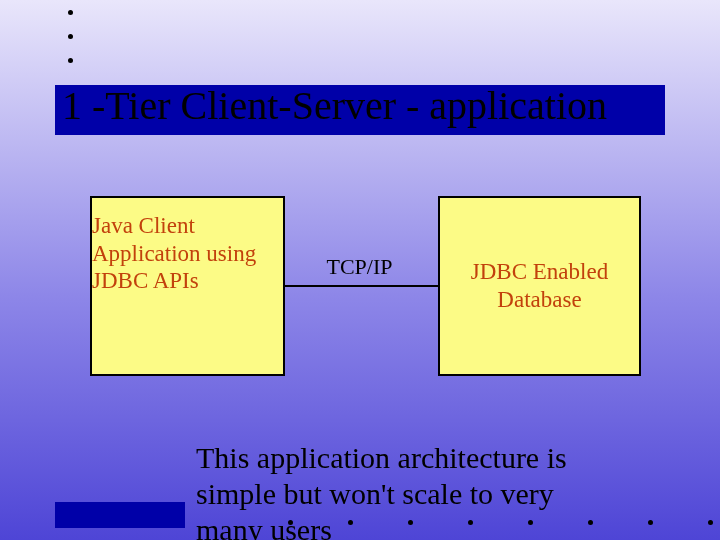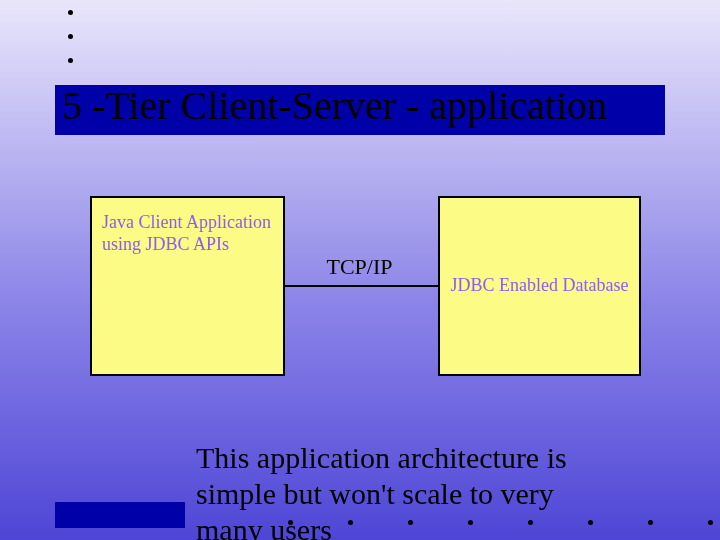--- a/index.html
+++ b/index.html
@@ -30,23 +30,23 @@
     top: 82px;
     font-size: 40px;
     color: #000;
     white-space: nowrap;
   }
   .box {
     position: absolute;
     background: #fcfb86;
     border: 2px solid #000;
     box-sizing: border-box;
-    padding: 14px 10px;
-    font-size: 18px;
-    color: #8b5cf6;
+    padding: 14px 0;
+    font-size: 23px;
+    color: #c2410c;
     line-height: 1.2;
   }
   .box-left {
     left: 90px;
     top: 196px;
     width: 195px;
     height: 180px;
     text-align: left;
   }
   .box-right {
@@ -104,21 +104,21 @@
 </head>
 <body>
 
 <div class="slide">
 
   <div class="dot" style="left:68px; top:10px"></div>
   <div class="dot" style="left:68px; top:34px"></div>
   <div class="dot" style="left:68px; top:58px"></div>
 
   <div class="title-bar"></div>
-  <div class="title-text">5 -Tier Client-Server - application</div>
+  <div class="title-text">1 -Tier Client-Server - application</div>
 
   <div class="box box-left">
     <span>Java Client Application using JDBC APIs</span>
   </div>
 
   <div class="connector"></div>
   <div class="connector-label">TCP/IP</div>
 
   <div class="box box-right">
     <span>JDBC Enabled Database</span>

